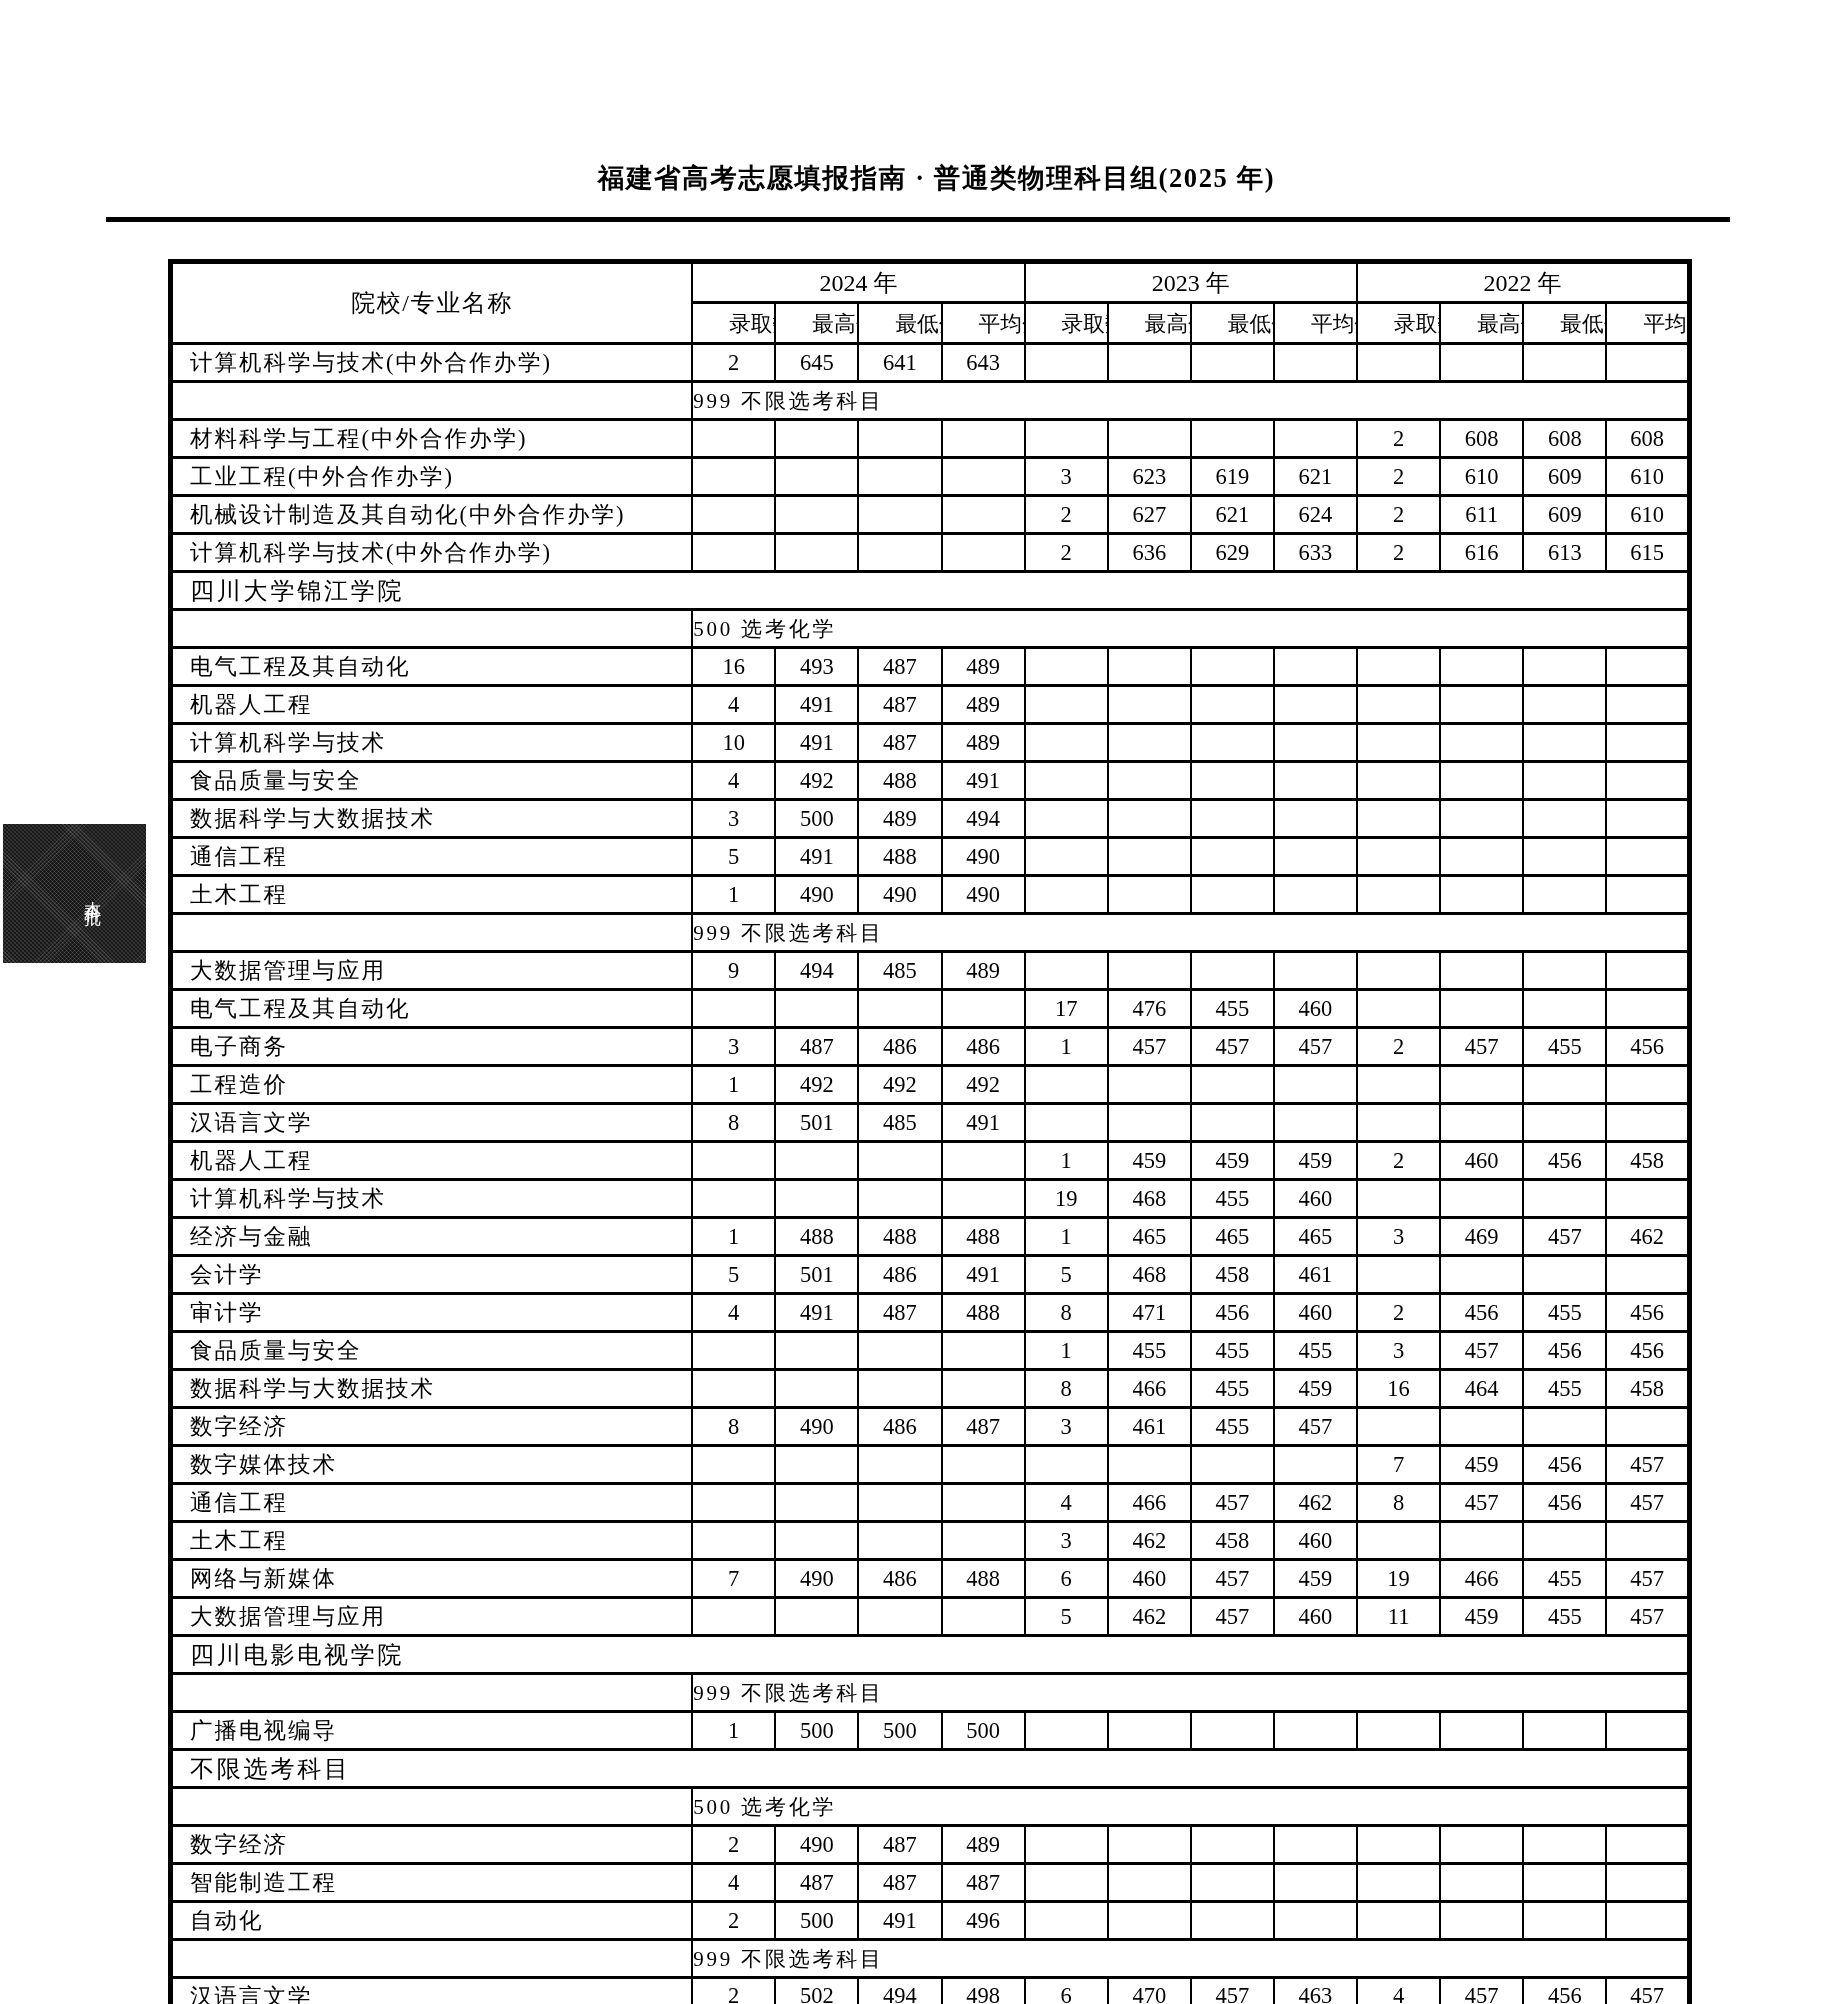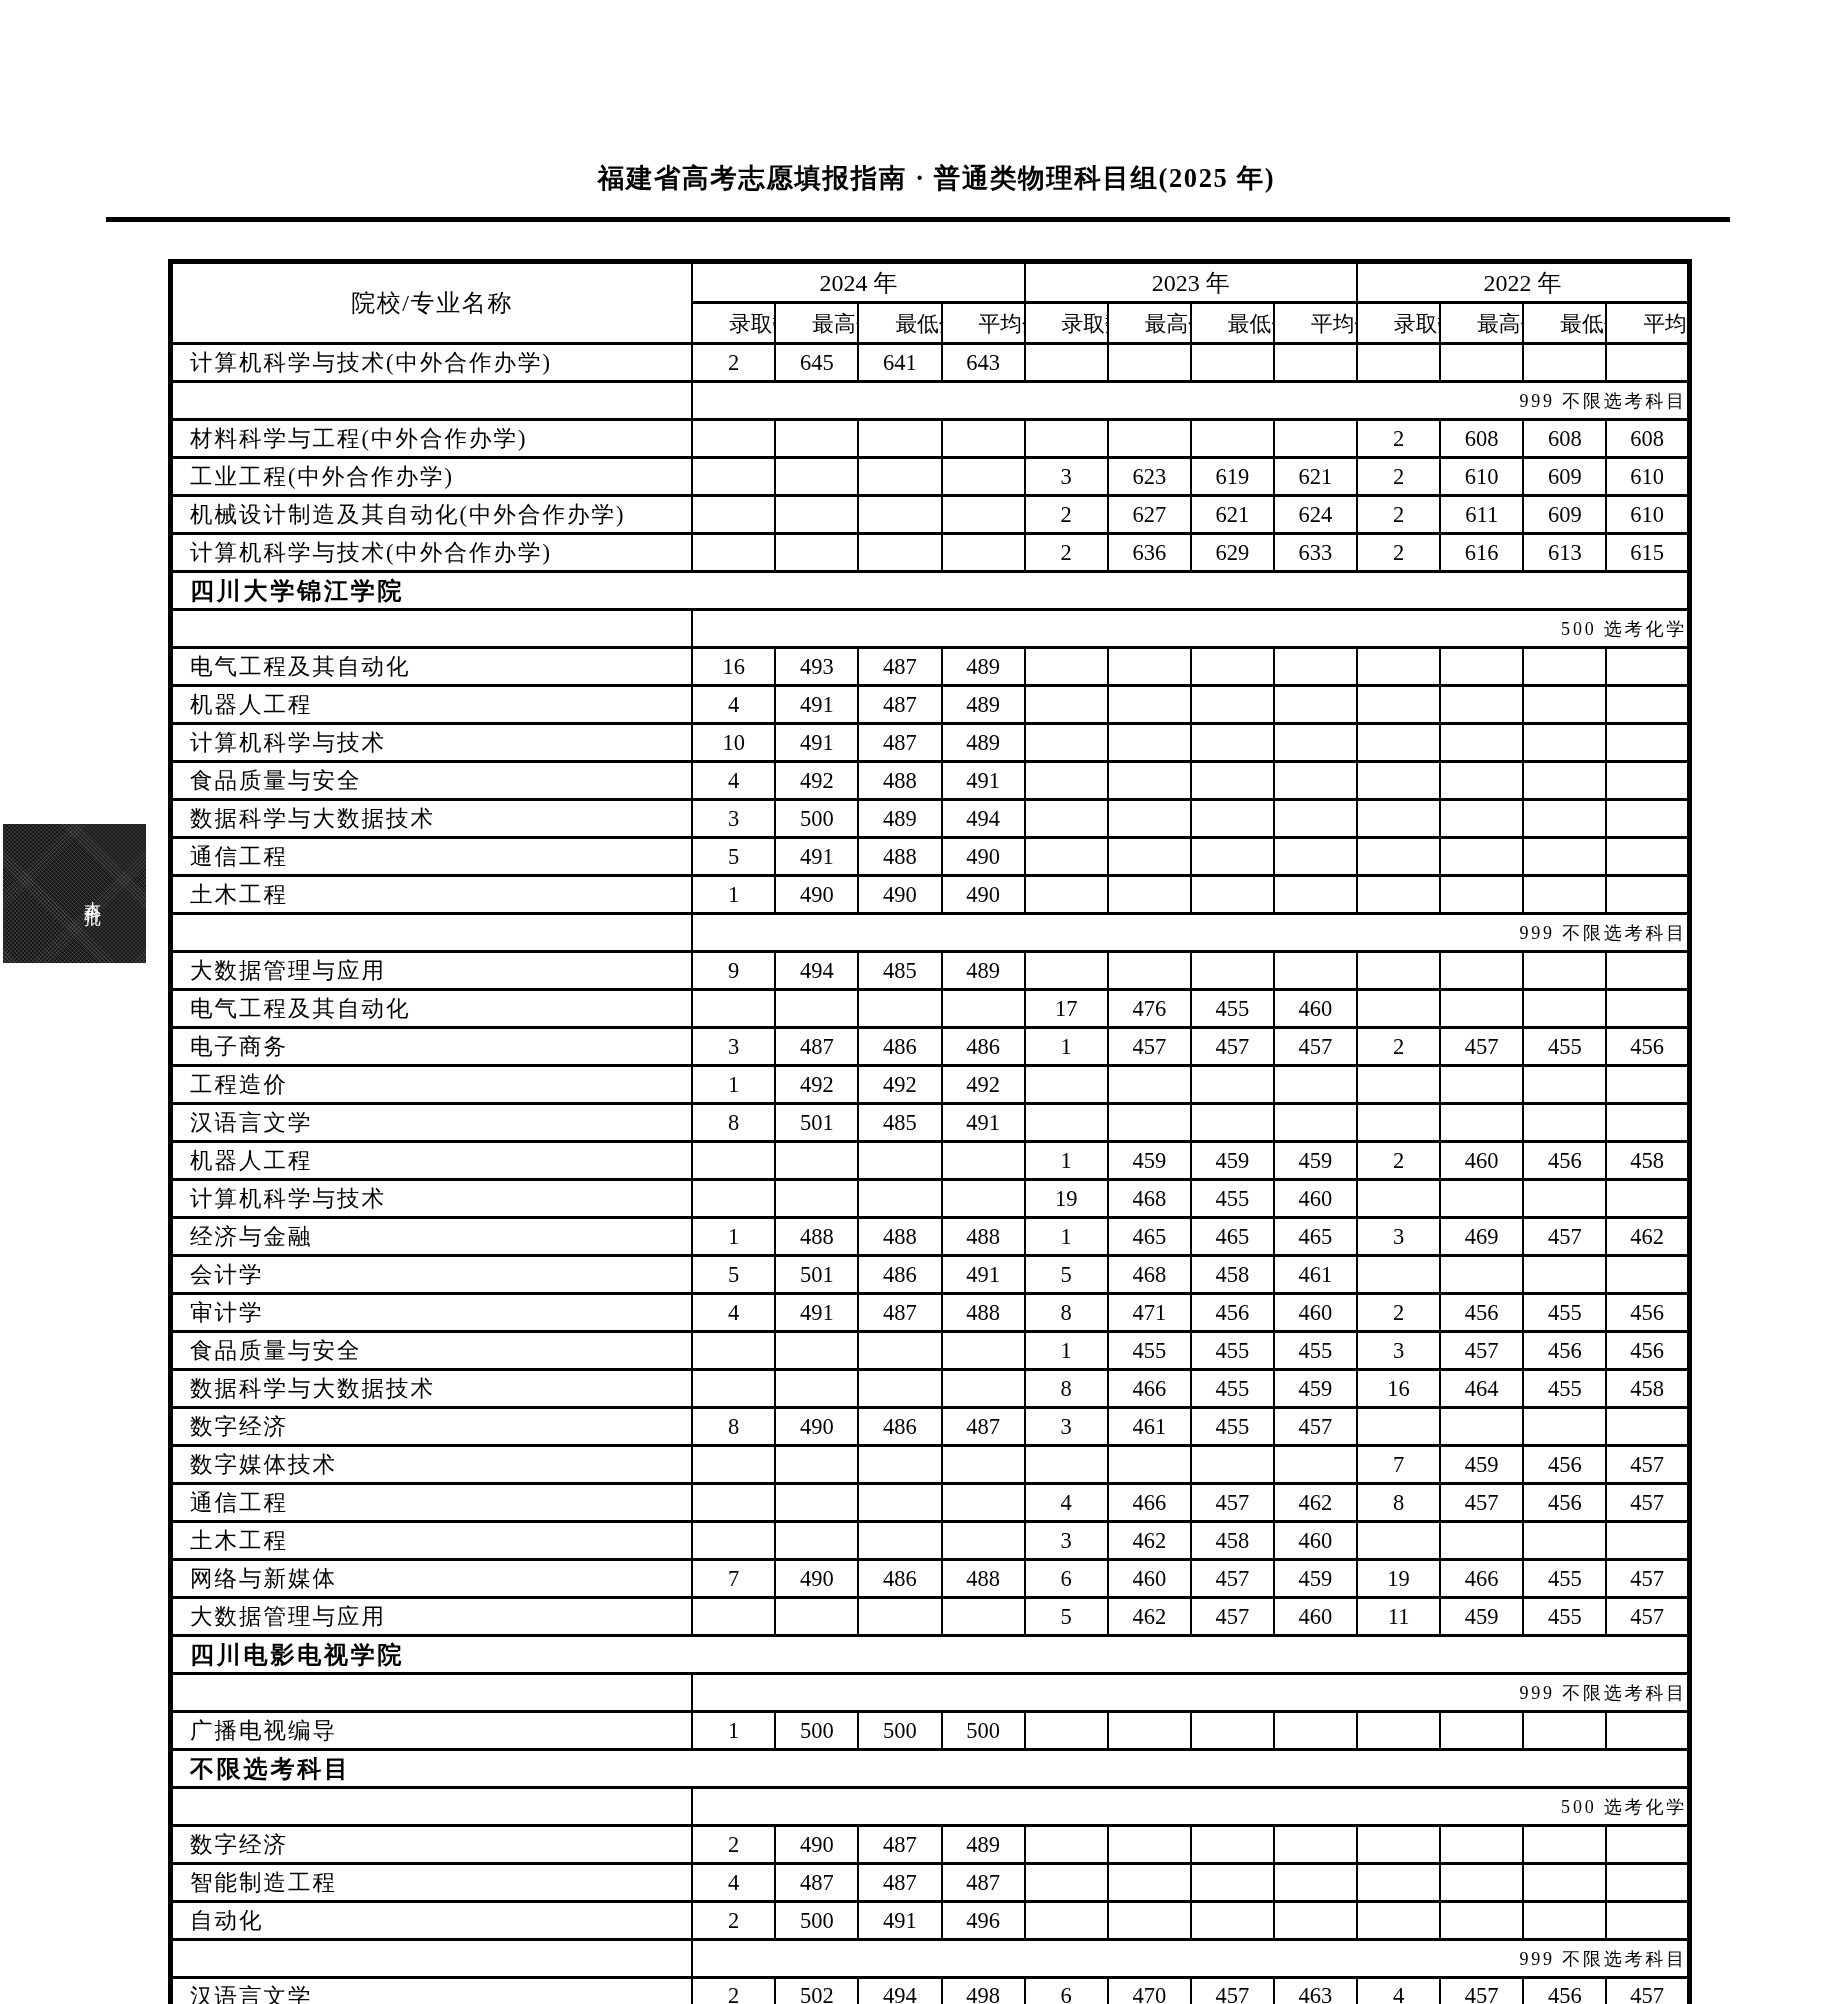--- a/index.html
+++ b/index.html
@@ -78,28 +78,28 @@
     font-size: 22.5px;
     text-align: left;
     padding-left: 17px;
     letter-spacing: 2px;
   }
   td.num-cell {
     font-size: 22.5px;
     text-align: center;
   }
   td.subject-cell {
-    font-size: 18px;
-    text-align: right;
+    font-size: 21px;
+    text-align: left;
     letter-spacing: 2.8px;
   }
   td.college-cell {
     font-family: "Liberation Sans", "DejaVu Sans", sans-serif;
     font-size: 24px;
-    font-weight: bold;
+    font-weight: normal;
     text-align: left;
     padding-left: 17px;
     letter-spacing: 2.8px;
   }
 </style>
 </head>
 <body>
 
 <div class="page">
 

